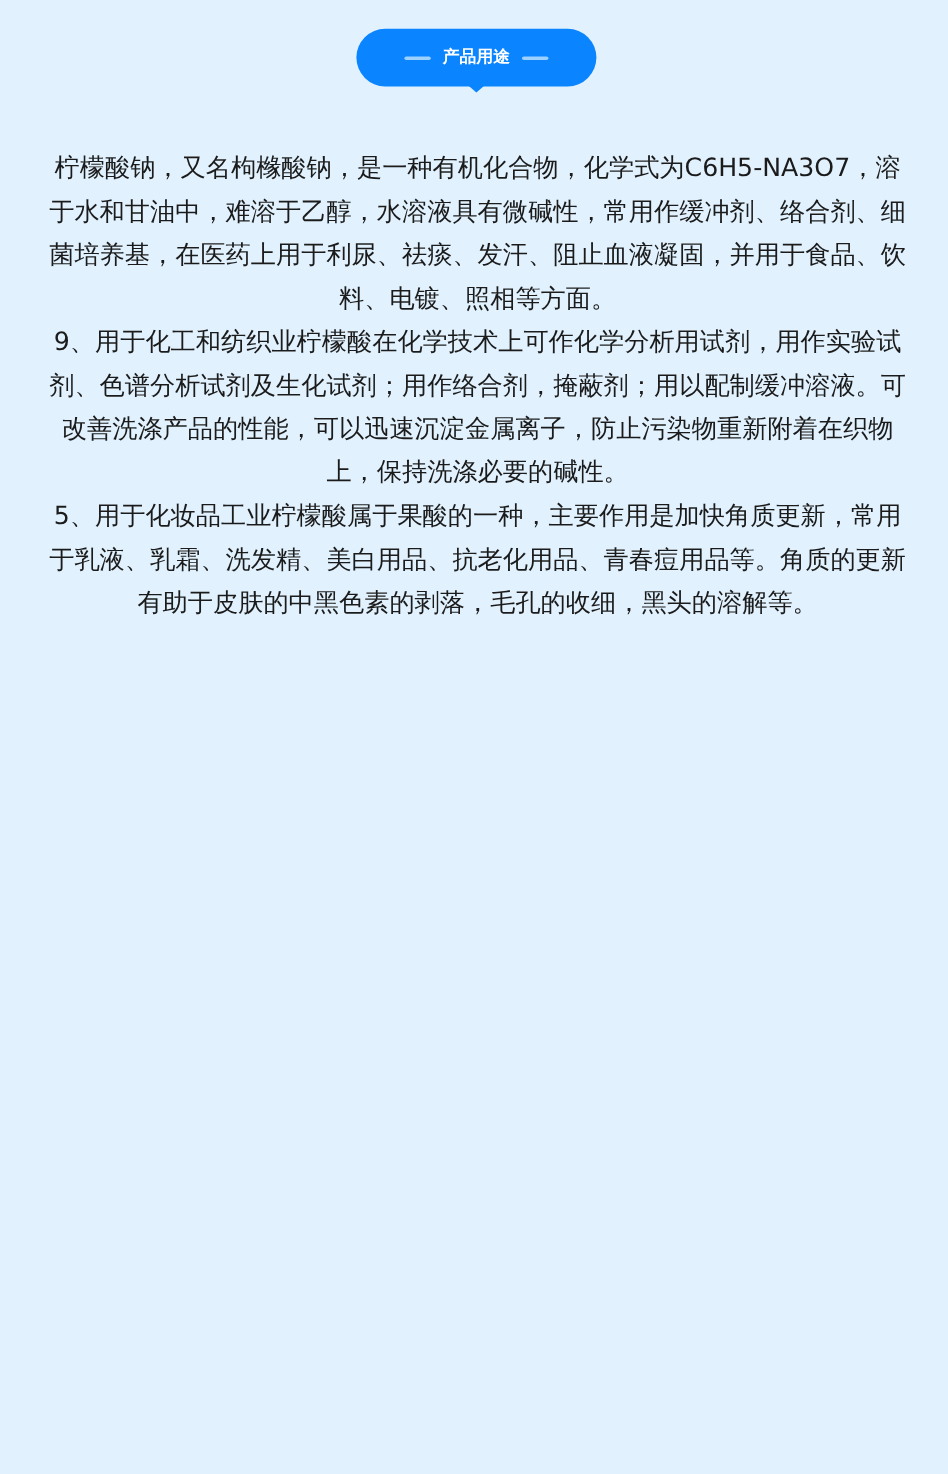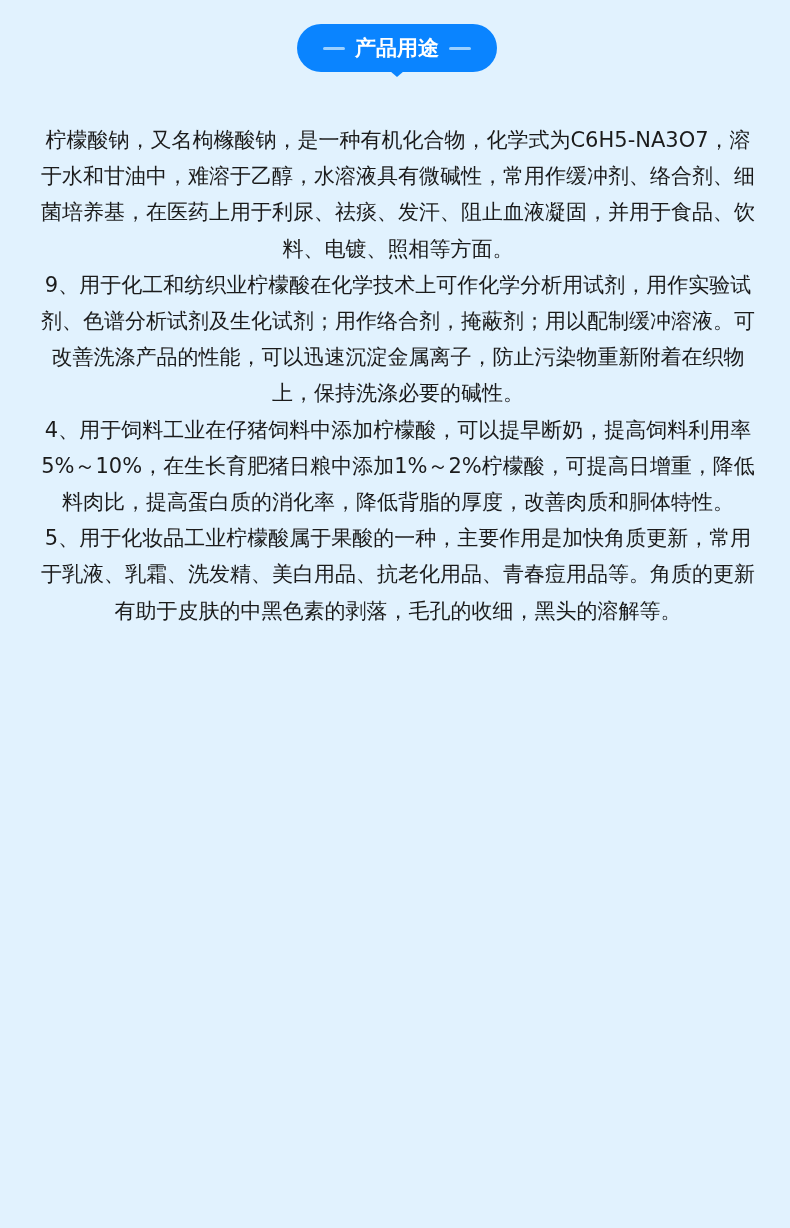--- a/index.html
+++ b/index.html
@@ -50,21 +50,21 @@
     .dash {
       display: inline-block;
       width: 22px;
       height: 3px;
       background: #9cd0ff;
       border-radius: 2px;
     }
     .pill-title {
       color: #ffffff;
       font-weight: bold;
-      font-size: 21px;
+      font-size: 14px;
       letter-spacing: 0px;
       margin: 0 10px;
       line-height: 48px;
     }
     .content {
       position: absolute;
       left: 36px;
       top: 122px;
       width: 724px;
       font-size: 21px;
@@ -85,15 +85,14 @@
   <div class="pill">
     <span class="dash"></span>
     <span class="pill-title">产品用途</span>
     <span class="dash"></span>
   </div>
 </div>
 
 <div class="content">
   <p class="para">柠檬酸钠，又名枸橼酸钠，是一种有机化合物，化学式为C6H5-NA3O7，溶于水和甘油中，难溶于乙醇，水溶液具有微碱性，常用作缓冲剂、络合剂、细菌培养基，在医药上用于利尿、祛痰、发汗、阻止血液凝固，并用于食品、饮料、电镀、照相等方面。</p>
   <p class="para">9、用于化工和纺织业柠檬酸在化学技术上可作化学分析用试剂，用作实验试剂、色谱分析试剂及生化试剂；用作络合剂，掩蔽剂；用以配制缓冲溶液。可改善洗涤产品的性能，可以迅速沉淀金属离子，防止污染物重新附着在织物上，保持洗涤必要的碱性。</p>
-  <p class="para">4、用于饲料工业在仔猪饲料中添加柠檬酸，可以提早断奶，提高饲料利用率5%～10%，在生长育肥猪日粮中添加1%～2%柠檬酸，可提高日增重，降低料肉比，提高蛋白质的消化率，降低背脂的厚度，改善肉质和胴体特性。</p>
   <p class="para">5、用于化妆品工业柠檬酸属于果酸的一种，主要作用是加快角质更新，常用于乳液、乳霜、洗发精、美白用品、抗老化用品、青春痘用品等。角质的更新有助于皮肤的中黑色素的剥落，毛孔的收细，黑头的溶解等。</p>
 </div>
 
 </body></html>

